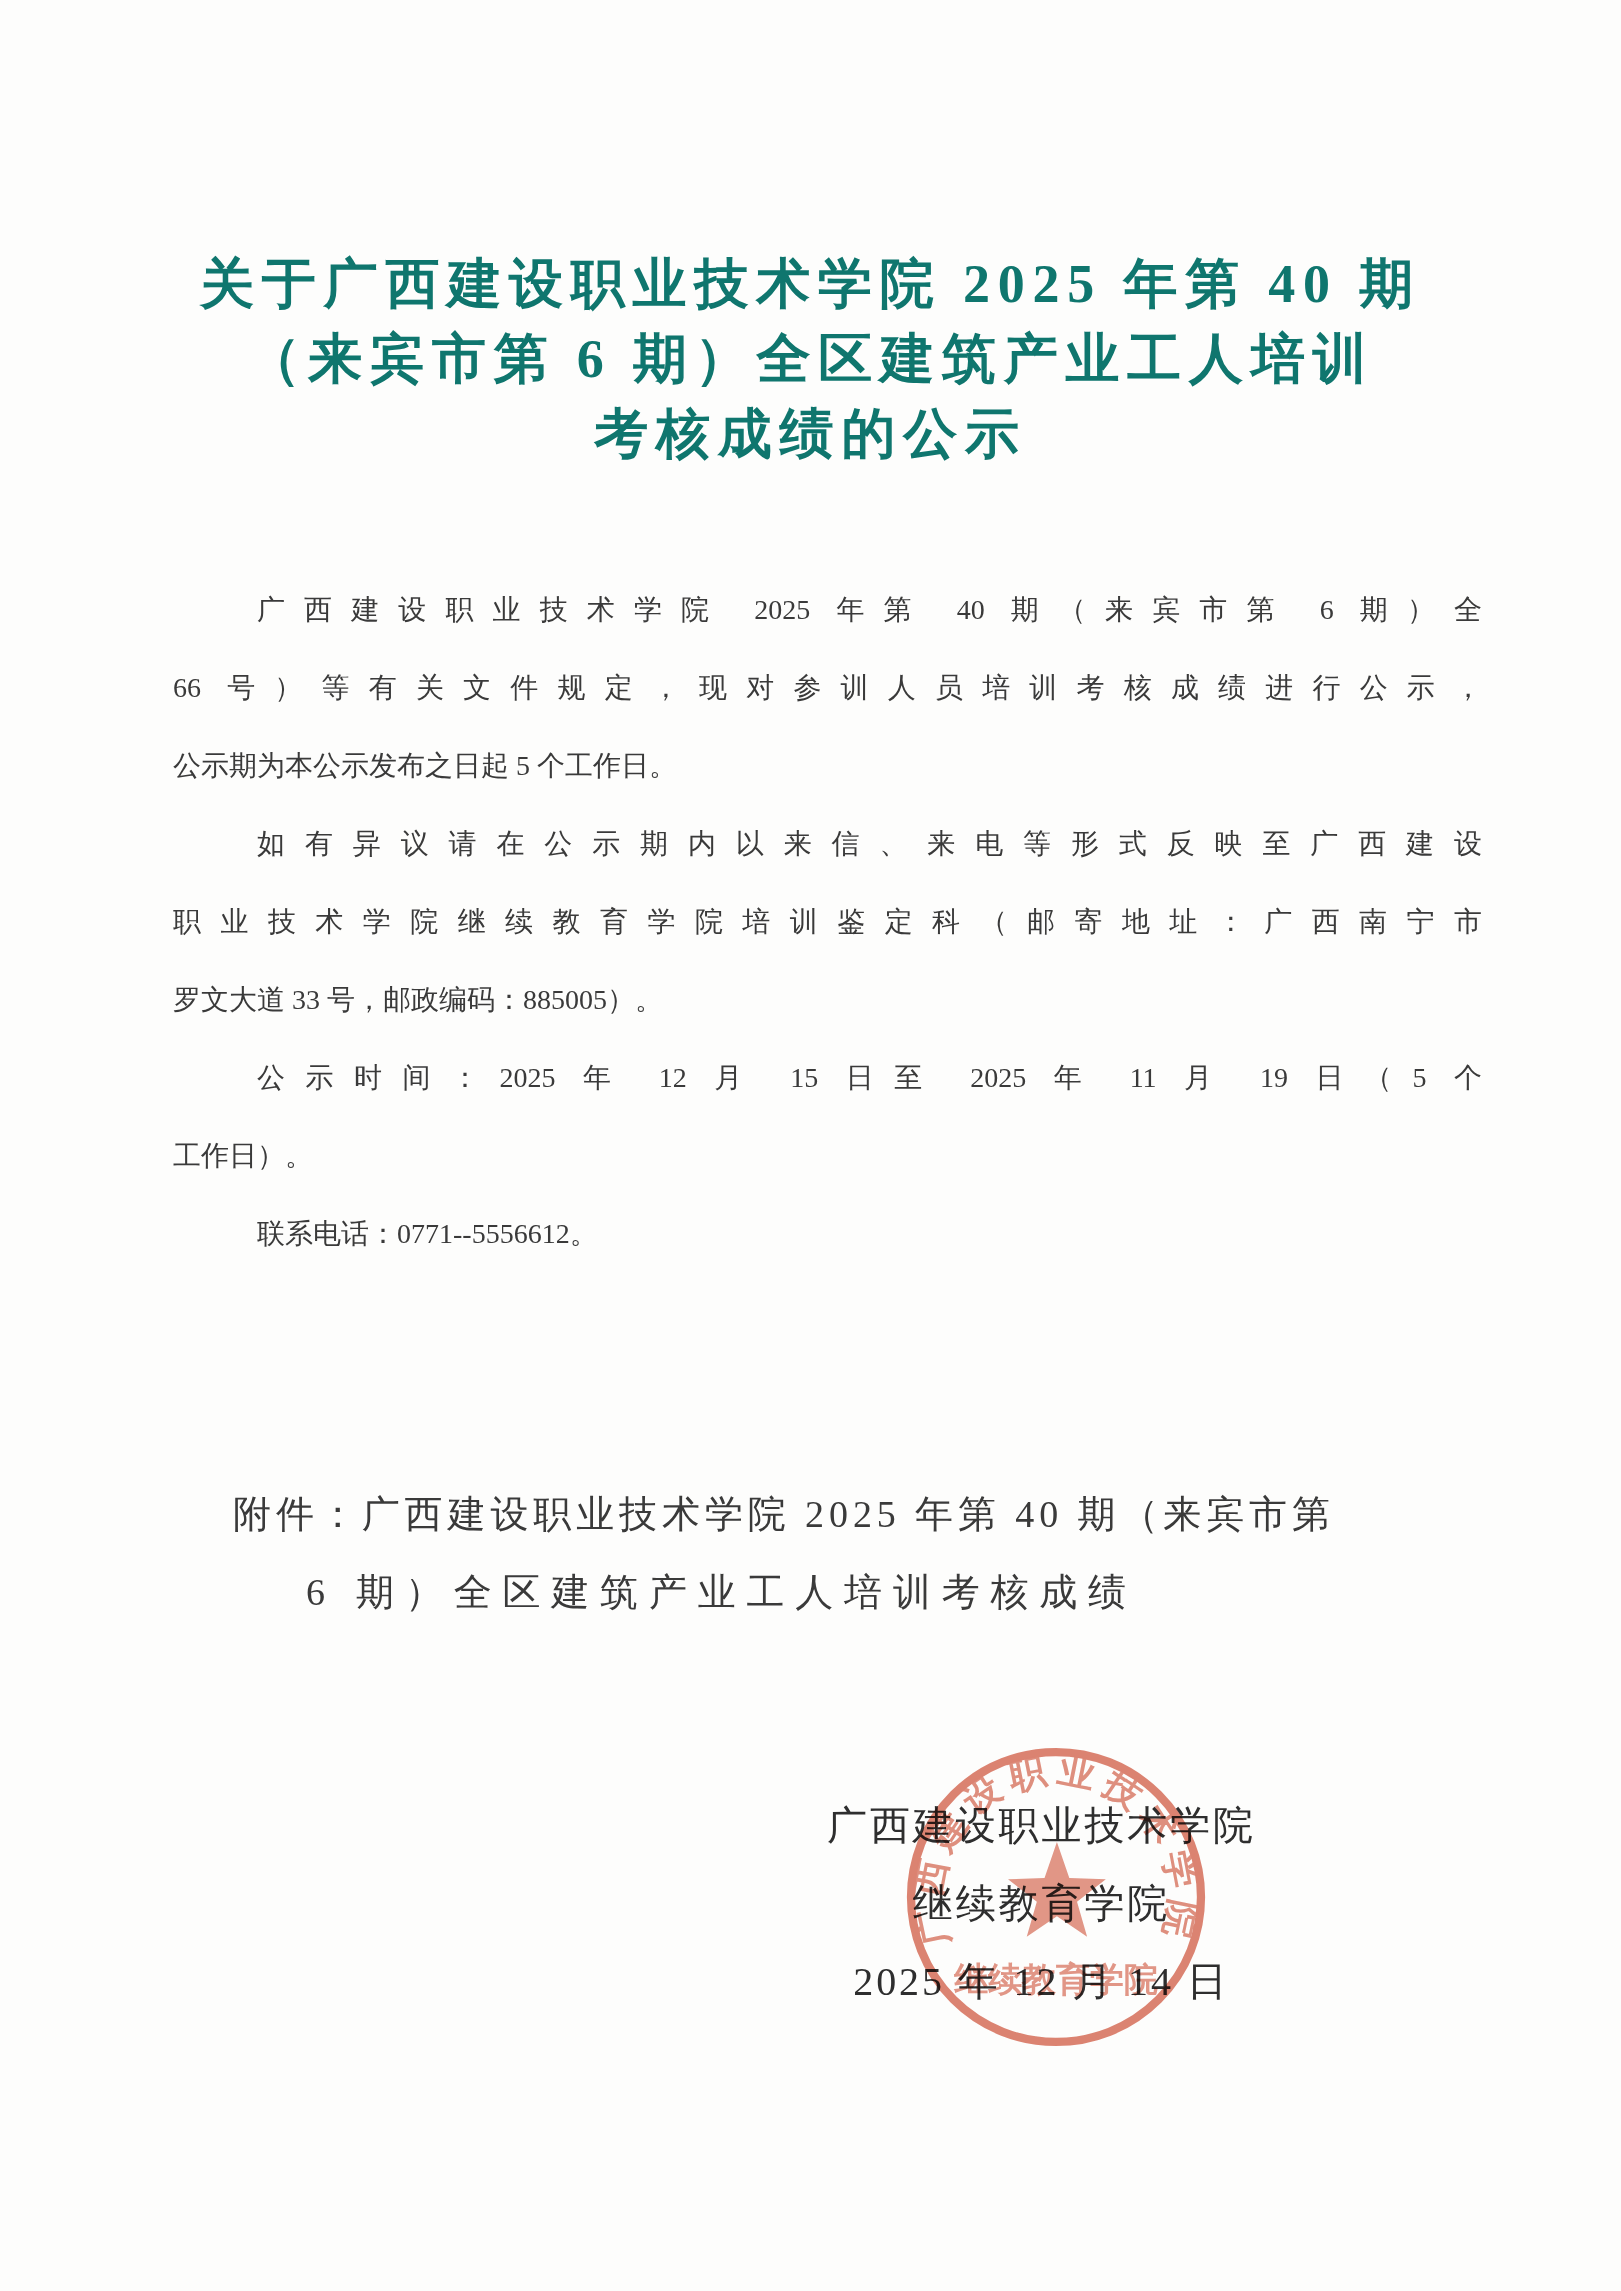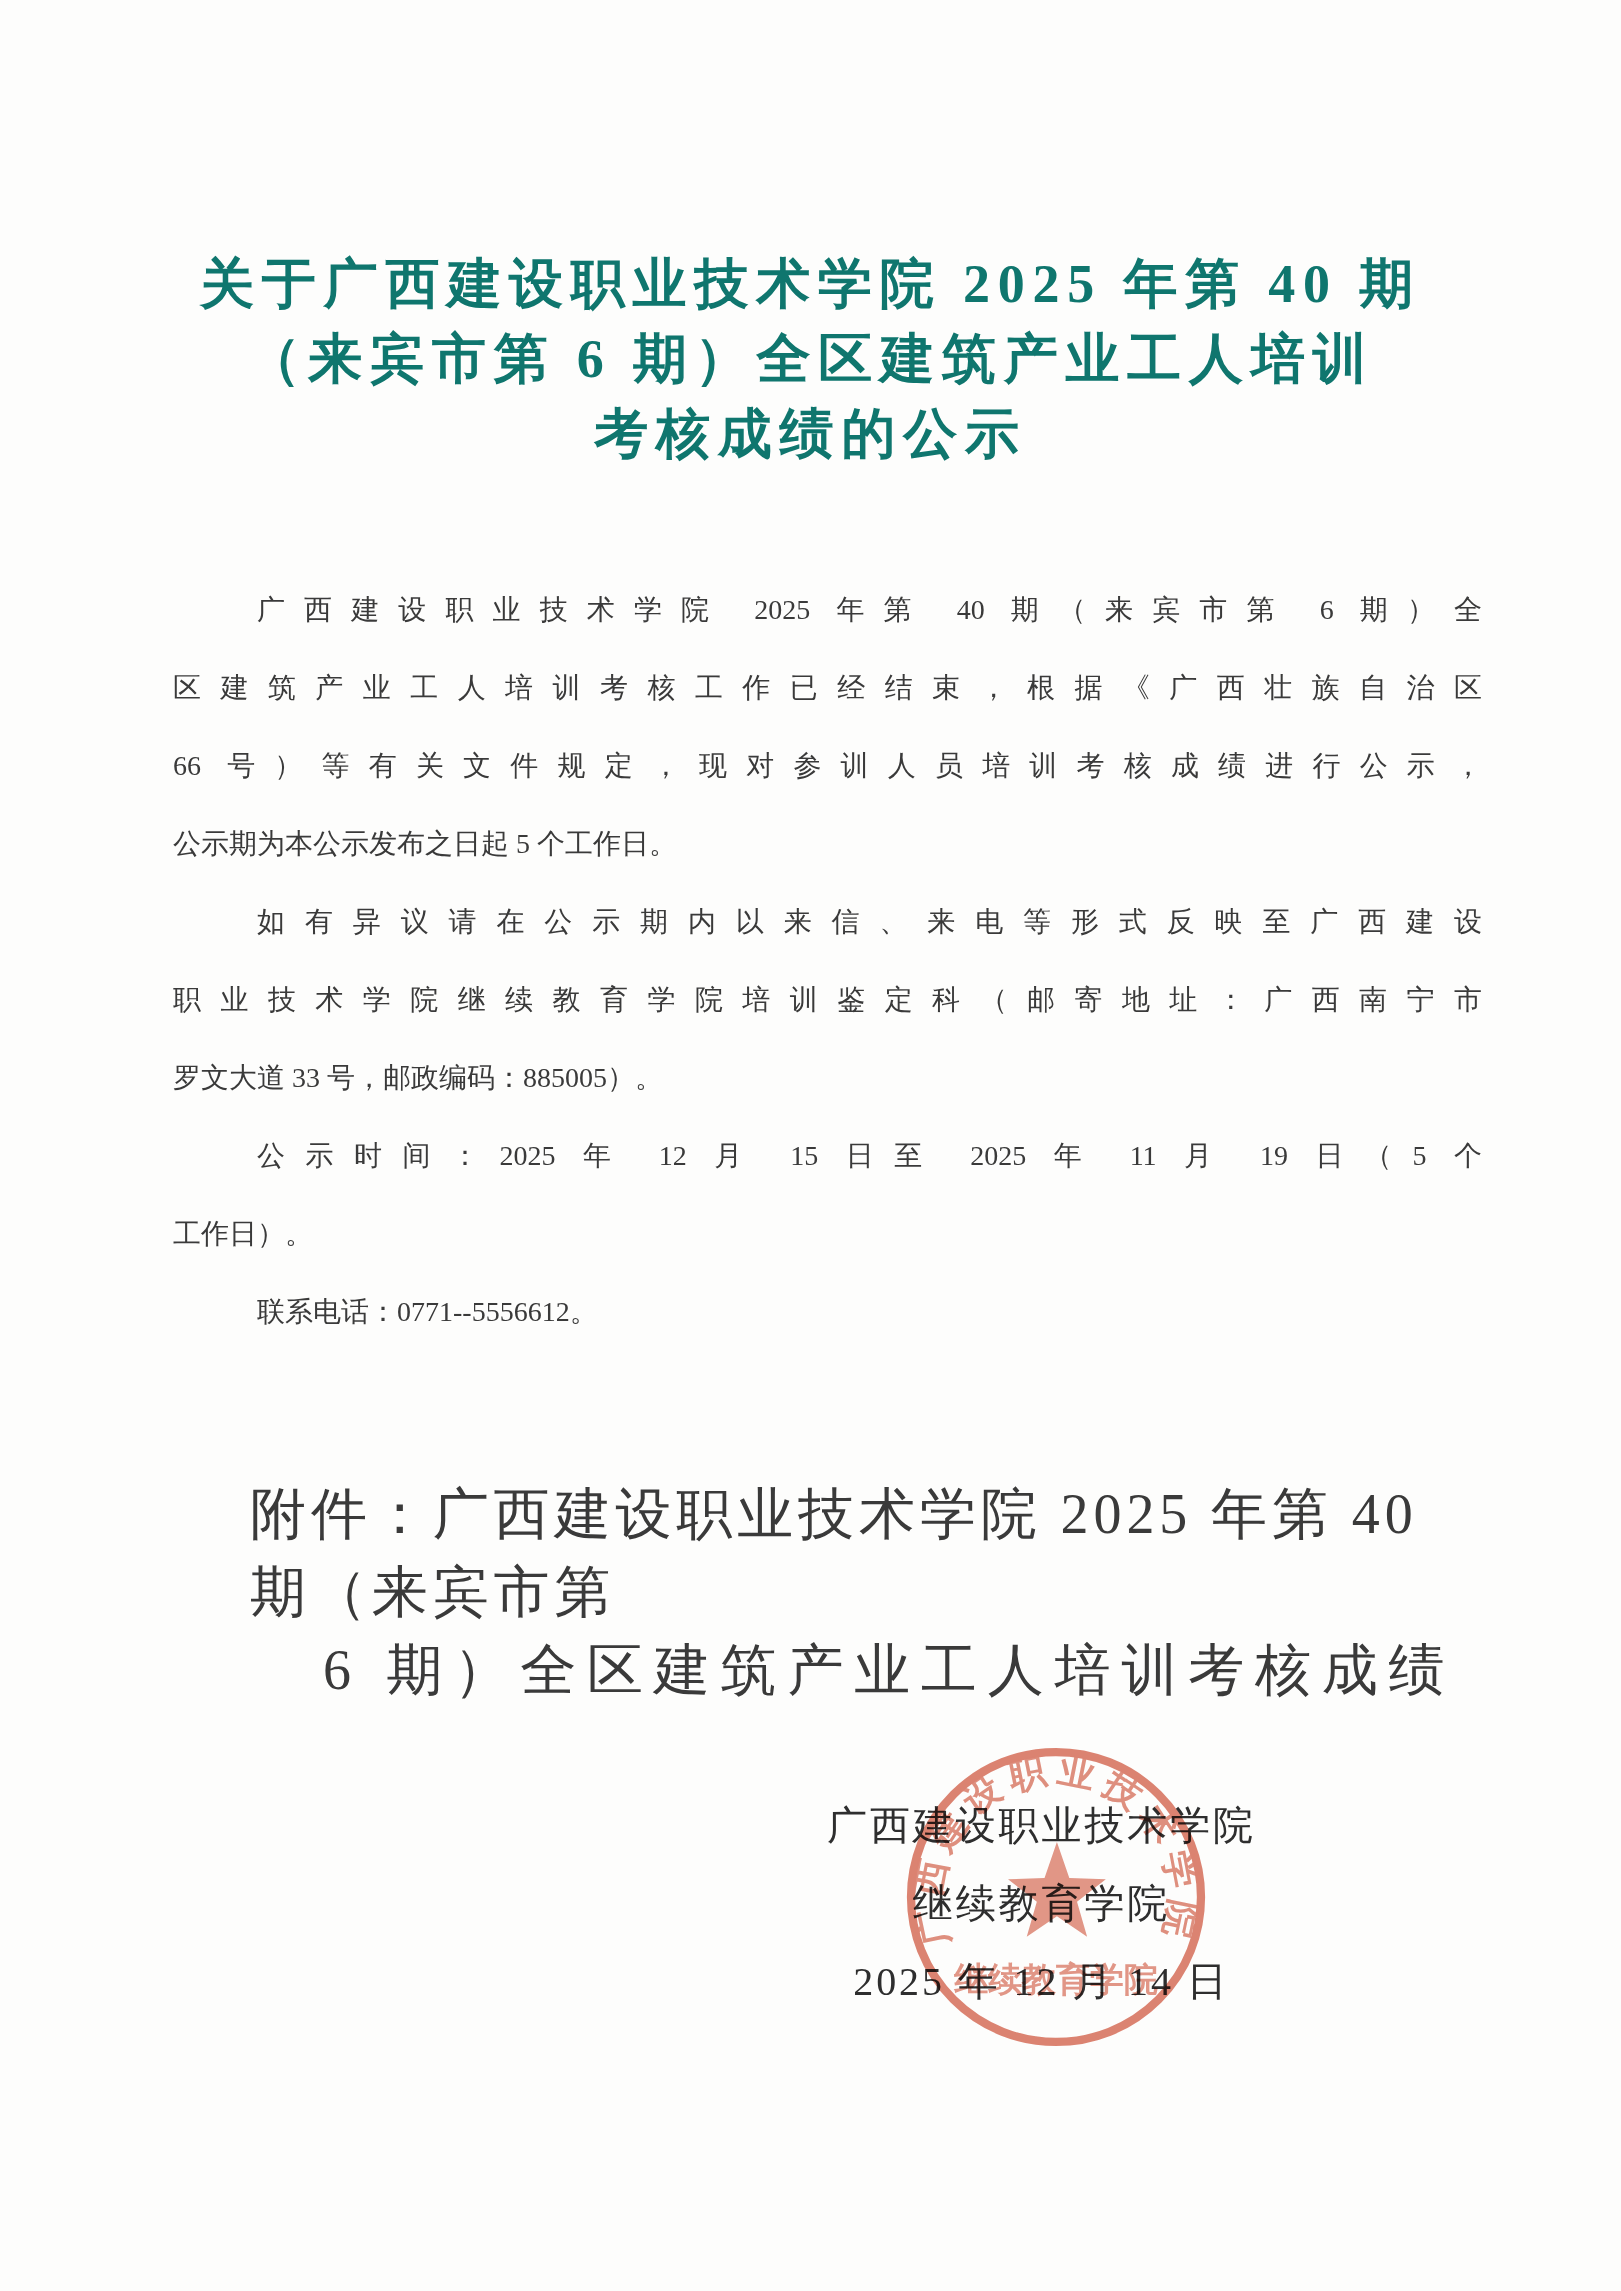--- a/index.html
+++ b/index.html
@@ -20,22 +20,22 @@
     color:#0f766e;
   }
   .body-block{
     position:absolute;top:571px;left:173px;width:1309px;
     font-size:28px;line-height:78px;
   }
   .bl{text-align:justify;}
   .bl.j{text-align-last:justify;}
   .bl.ind{text-indent:84px;}
   .attach{
-    position:absolute;top:1475px;left:162px;width:1333px;
-    font-size:56px;line-height:78px;
+    position:absolute;top:1475px;left:145px;width:1333px;
+    font-size:38px;line-height:78px;
   }
   .attach .a1{padding-left:88px;letter-spacing:4.9px;}
   .attach .a2{padding-left:161px;letter-spacing:10.8px;}
   .sig{
     position:absolute;top:1787px;left:718px;width:647px;
     text-align:center;
     font-size:40px;line-height:78px;
     letter-spacing:2.9px;
     color:#2e2e2e;
   }
@@ -54,21 +54,20 @@
 <div class="page">
 
   <div class="title">
     <div>关于广西建设职业技术学院 2025 年第 40 期</div>
     <div>（来宾市第 6 期）全区建筑产业工人培训</div>
     <div>考核成绩的公示</div>
   </div>
 
   <div class="body-block">
     <div class="bl j ind">广西建设职业技术学院 2025 年第 40 期（来宾市第 6 期）全</div>
-    <div class="bl j">区建筑产业工人培训考核工作已经结束，根据《广西壮族自治区</div>
     <div class="bl j">66 号）等有关文件规定，现对参训人员培训考核成绩进行公示，</div>
     <div class="bl">公示期为本公示发布之日起 5 个工作日。</div>
     <div class="bl j ind">如有异议请在公示期内以来信、来电等形式反映至广西建设</div>
     <div class="bl j">职业技术学院继续教育学院培训鉴定科（邮寄地址：广西南宁市</div>
     <div class="bl">罗文大道 33 号，邮政编码：885005）。</div>
     <div class="bl j ind">公示时间：2025 年 12 月 15 日至 2025 年 11 月 19 日（5 个</div>
     <div class="bl">工作日）。</div>
     <div class="bl ind">联系电话：0771--5556612。</div>
   </div>
 

